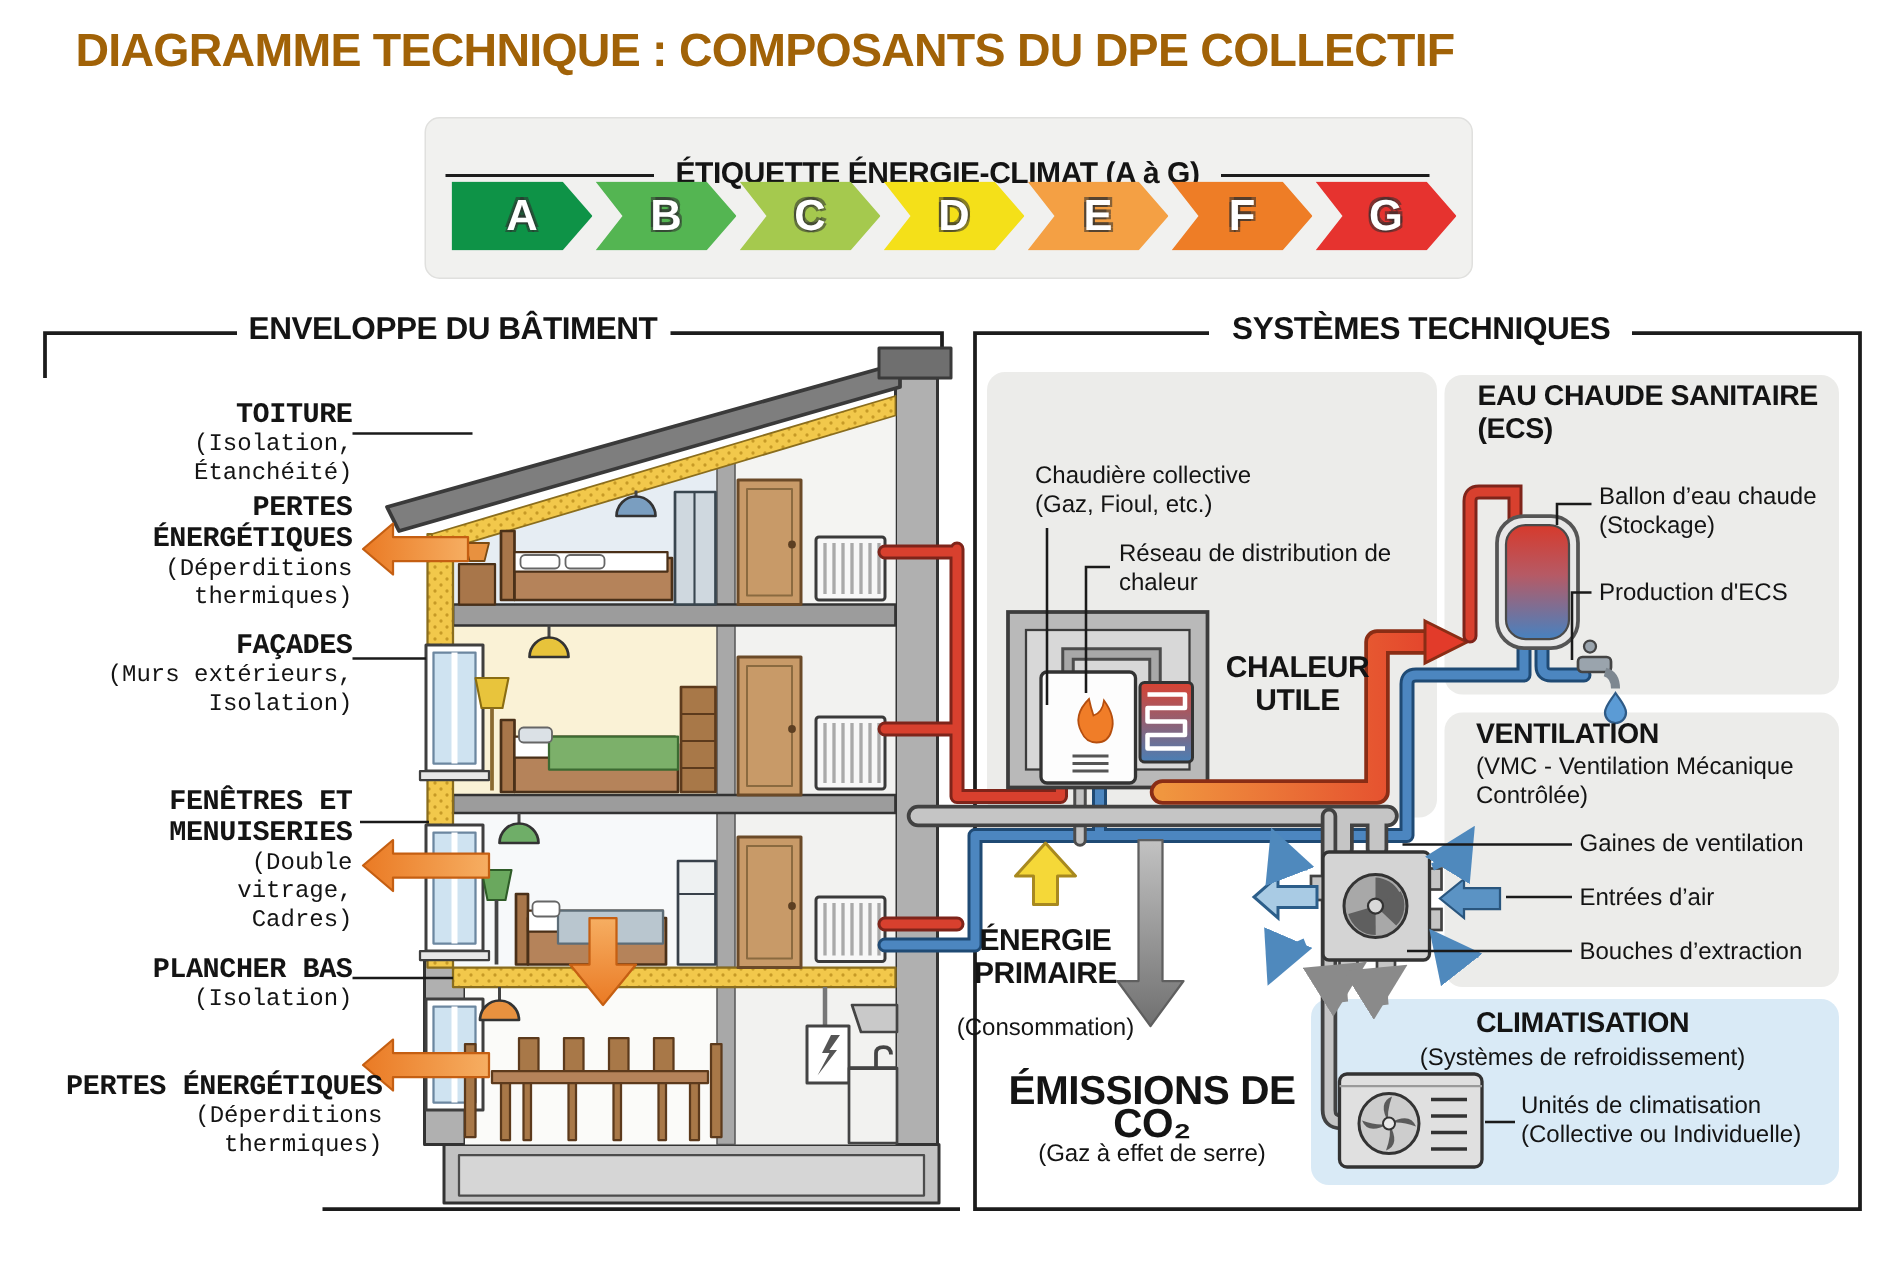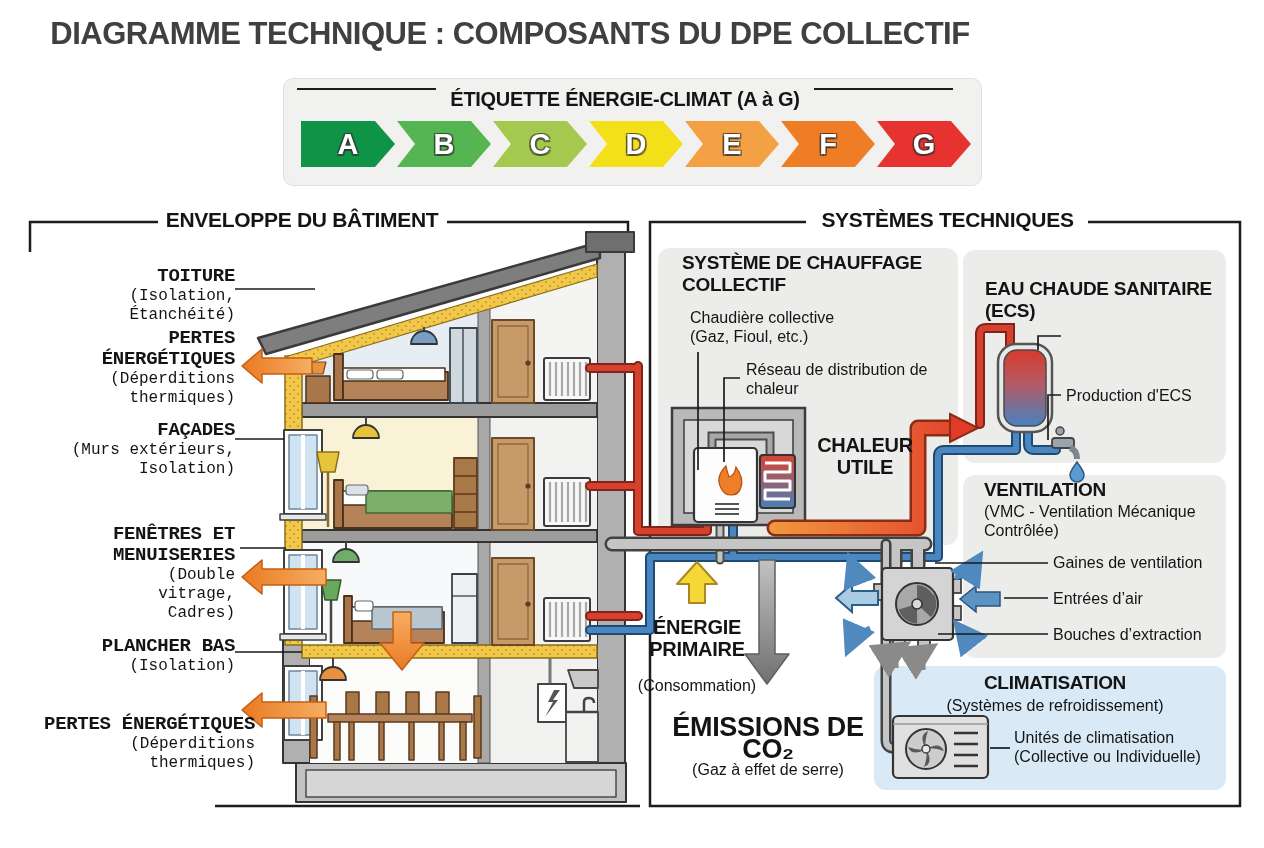--- a/index.html
+++ b/index.html
@@ -2,25 +2,25 @@
 <html><head>
 <meta charset="utf-8">
 <style>
   html,body{margin:0;padding:0;background:#fff;}
   #canvas{position:relative;width:1264px;height:848px;background:#fff;overflow:hidden;
           font-family:"Liberation Sans",sans-serif;color:#141414;}
   .abs{position:absolute;}
   #art{position:absolute;left:0;top:0;width:1264px;height:848px;}
 
   .main-title{left:0;top:16px;width:1020px;text-align:center;font-size:31px;font-weight:bold;
-              letter-spacing:-0.5px;color:#404040;}
+              letter-spacing:-0.5px;color:#a16207;}
 
   
   .energy-box{left:283px;top:78px;width:697px;height:106px;background:#f1f1ef;border:1px solid #e0e0de;border-radius:10px;}
-  .energy-head{left:283px;top:88px;width:684px;display:flex;}
+  .energy-head{left:283px;top:105px;width:684px;display:flex;align-items:center;}
   .energy-head .ln{flex:1;height:2px;background:#1c1c1c;margin:0 14px;}
   .energy-head .tx{font-size:20px;font-weight:bold;letter-spacing:-0.3px;white-space:nowrap;}
   .energy-bar{left:301px;top:121px;display:flex;}
   .chev{width:94px;height:46px;margin-right:2px;display:flex;align-items:center;justify-content:center;
         font-size:29px;font-weight:bold;color:#fff;
         text-shadow:-1.5px -1.5px 0 rgba(45,45,45,.55),1.5px -1.5px 0 rgba(45,45,45,.55),
                     -1.5px 1.5px 0 rgba(45,45,45,.55),1.5px 1.5px 0 rgba(45,45,45,.55);
         clip-path:polygon(0 0,74px 0,94px 50%,74px 100%,0 100%,18px 50%);}
   .chev.first{clip-path:polygon(0 0,74px 0,94px 50%,74px 100%,0 100%);}
 
@@ -453,26 +453,26 @@
 </div>
 <div class="abs env-label" style="left:40px;top:636px;width:195px;">
   <div class="tt">PLANCHER BAS</div>
   <div class="st">(Isolation)</div>
 </div>
 <div class="abs env-label" style="left:5px;top:714px;width:250px;">
   <div class="tt" style="white-space:nowrap;">PERTES ÉNERGÉTIQUES</div>
   <div class="st">(Déperditions thermiques)</div>
 </div>
 
-<div class="abs sys-title" style="left:682px;top:252px;width:270px;">SYSTÈME DE CHAUFFAGE COLLECTIF</div>
 <div class="abs ann" style="left:690px;top:308px;width:180px;">Chaudière collective (Gaz, Fioul, etc.)</div>
 <div class="abs ann" style="left:746px;top:360px;width:190px;">Réseau de distribution de chaleur</div>
 <div class="abs sys-title ctr" style="left:815px;top:434px;width:100px;font-size:20px;">CHALEUR UTILE</div>
 
-<div class="abs sys-title" style="left:985px;top:254px;width:245px;margin-top:24px;">EAU CHAUDE SANITAIRE (ECS)</div>
+<div class="abs sys-title" style="left:985px;top:254px;width:245px;">EAU CHAUDE SANITAIRE (ECS)</div>
+<div class="abs ann" style="left:1066px;top:322px;width:165px;">Ballon d’eau chaude (Stockage)</div>
 <div class="abs ann" style="left:1066px;top:386px;width:165px;">Production d'ECS</div>
 
 <div class="abs sys-title" style="left:984px;top:479px;width:240px;">VENTILATION</div>
 <div class="abs ann" style="left:984px;top:502px;width:235px;">(VMC - Ventilation Mécanique Contrôlée)</div>
 <div class="abs ann" style="left:1053px;top:553px;width:175px;">Gaines de ventilation</div>
 <div class="abs ann" style="left:1053px;top:589px;width:175px;">Entrées d’air</div>
 <div class="abs ann" style="left:1053px;top:625px;width:175px;">Bouches d’extraction</div>
 
 <div class="abs sys-title ctr" style="left:905px;top:672px;width:300px;text-align:center;">CLIMATISATION</div>
 <div class="abs ann ctr" style="left:905px;top:696px;width:300px;">(Systèmes de refroidissement)</div>

